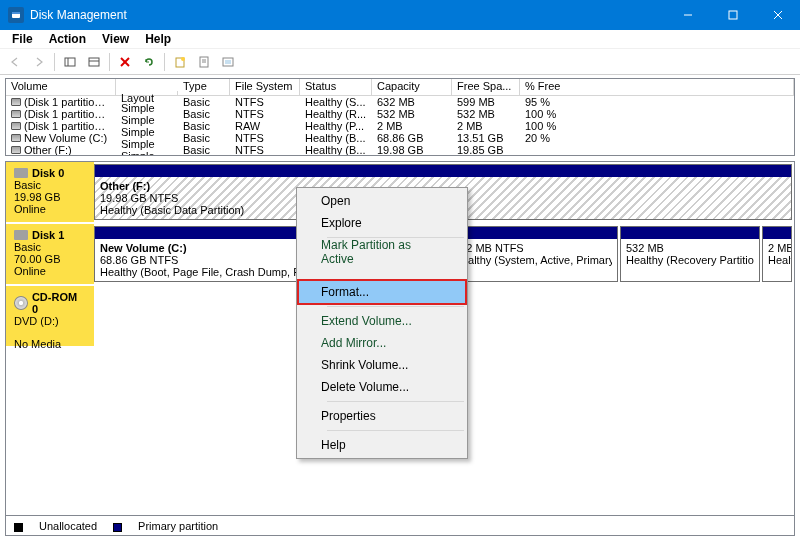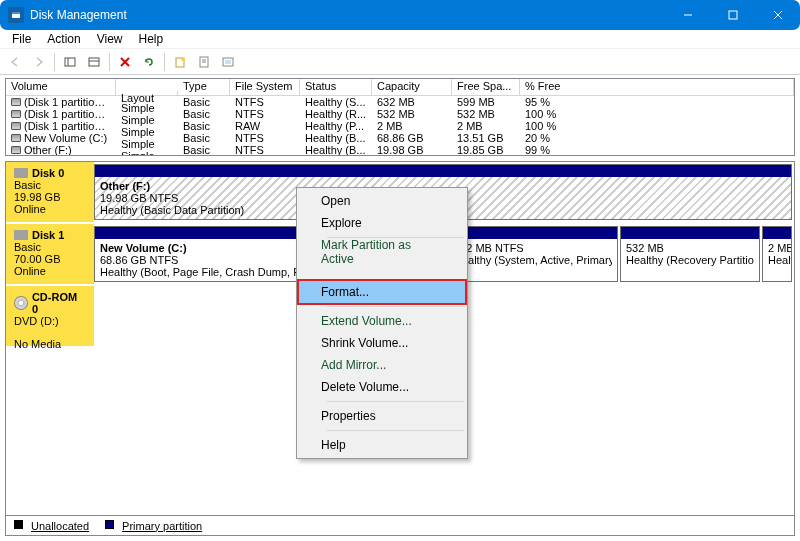--- a/index.html
+++ b/index.html
@@ -1,24 +1,24 @@
 <!DOCTYPE html>
 <html><head>
 <meta charset="utf-8">
 <style>
 * { box-sizing: border-box; margin: 0; padding: 0; font-family: "Segoe UI", Tahoma, sans-serif; font-size: 11px; }
 body { background: #fff; width: 800px; height: 541px; overflow: hidden; }
 
-.titlebar { height: 30px; background: #0078d7; color: #fff; display: flex; align-items: center; padding: 0 0 0 8px; border-radius: 7px; }
+.titlebar { height: 30px; background: #0078d7; color: #fff; display: flex; align-items: center; padding: 0 0 0 8px; }
 .titlebar .icon-box { width: 16px; height: 16px; background: #1260a5; margin-right: 6px; display: flex; align-items: center; justify-content: center; border-radius: 2px; }
 .titlebar .title { font-size: 12px; flex: 1; }
 .titlebar .win-btn { width: 45px; height: 30px; display: flex; align-items: center; justify-content: center; color: #fff; }
 
 .menubar { height: 19px; background: #fff; display: flex; align-items: center; padding: 0 4px; border-bottom: 1px solid #f0f0f0; }
-.menubar .menu-item { padding: 1px 8px; font-size: 12px; }
+.menubar .menu-item { padding: 1px 8px; font-size: 12px; font-weight: bold; }
 
 .toolbar { height: 26px; background: #fff; display: flex; align-items: center; padding: 0 4px; gap: 2px; border-bottom: 1px solid #d0d0d0; }
 .toolbar .tbtn { width: 22px; height: 22px; display: flex; align-items: center; justify-content: center; border: 1px solid transparent; }
 .toolbar .sep { width: 1px; height: 18px; background: #d0d0d0; margin: 0 2px; }
 .toolbar .disabled { opacity: .35; }
 
 .content { display: flex; flex-direction: column; height: calc(541px - 30px - 19px - 26px); padding: 3px 5px 5px 5px; }
 
 .list-pane { border: 1px solid #828790; background: #fff; height: 78px; overflow: hidden; }
 .list-header { display: flex; height: 17px; }
@@ -35,21 +35,21 @@
 .disk-icon { width: 14px; height: 10px; background: #a0a0a0; display: inline-block; border-radius: 1px; }
 .cd-icon { width: 14px; height: 14px; border: 1px solid #888; border-radius: 50%; background: radial-gradient(#fff 20%, #c0c0c0 30%, #e0e0e0 70%); display: inline-block; }
 .disk-vols { flex: 1; display: flex; gap: 2px; padding: 2px 2px 2px 0; }
 .vol-box { border: 1px solid #6f6f6f; display: flex; flex-direction: column; }
 .vol-bar { height: 12px; background: #000080; }
 .vol-body { padding: 3px 5px; font-size: 11px; line-height: 12px; flex: 1; background: #fff; }
 .vol-body .bold { font-weight: bold; }
 .vol-hatched .vol-body { background: repeating-linear-gradient(135deg,#fff,#fff 4px,#cecece 4px,#cecece 6px); }
 
 .legend { height: 20px; padding: 3px 8px; display: flex; align-items: center; gap: 16px; border-top: 1px solid #828790; position: absolute; bottom: 0; left: 0; right: 0; background: #fff; }
-.legend-item { display: flex; align-items: flex-start; gap: 8px; font-size: 11px; text-decoration: underline; }
+.legend-item { display: flex; align-items: flex-end; gap: 16px; font-size: 11px; }
 .swatch { width: 9px; height: 9px; border: 1px solid #000; }
 
 
 .context-menu { position: absolute; left: 296px; top: 187px; width: 172px; background: #f0f0f0; border: 1px solid #979797; box-shadow: 3px 3px 4px rgba(0,0,0,.25); z-index: 50; padding: 2px; }
 .cm-item { height: 22px; display: flex; align-items: center; padding: 0 22px; font-size: 12px; }
 .cm-item.disabled { color: #14532d; }
 .cm-item.highlighted { background: #91c9f7; outline: 2px solid #d22; outline-offset: 0; margin-top: 18px; }
 .cm-sep { height: 1px; background: #d7d7d7; margin: 3px 1px 3px 28px; }
 
 
@@ -214,21 +214,20 @@
           <div class="cell c-pfree">20 %</div>
         </div>
         <div class="list-row">
           <div class="cell c-volume"><span class="vol-icon"></span>Other (F:)</div>
           <div class="cell c-layout">Simple</div>
           <div class="cell c-type">Basic</div>
           <div class="cell c-fs">NTFS</div>
           <div class="cell c-status">Healthy (B...</div>
           <div class="cell c-cap">19.98 GB</div>
           <div class="cell c-free">19.85 GB</div>
-          <div class="cell c-pfree">99 %</div>
         </div>
       </div>
   </div>
 
   <div class="graph-pane">
 
     <div class="disk-block" style="height:62px;">
       <div class="disk-label">
         <div class="disk-name">
             <span class="disk-icon"></span>
@@ -320,20 +319,20 @@
 </div>
 
 <div class="context-menu">
   <div class="cm-item">Open</div>
   <div class="cm-item">Explore</div>
   <div class="cm-sep"></div>
   <div class="cm-item disabled">Mark Partition as Active</div>
   <div class="cm-item highlighted">Format...</div>
   <div class="cm-sep"></div>
   <div class="cm-item disabled">Extend Volume...</div>
+  <div class="cm-item disabled">Add Mirror...</div>
   <div class="cm-item">Shrink Volume...</div>
-  <div class="cm-item disabled">Add Mirror...</div>
   <div class="cm-item">Delete Volume...</div>
   <div class="cm-sep"></div>
   <div class="cm-item">Properties</div>
   <div class="cm-sep"></div>
   <div class="cm-item">Help</div>
 </div>
 
 </body></html>

